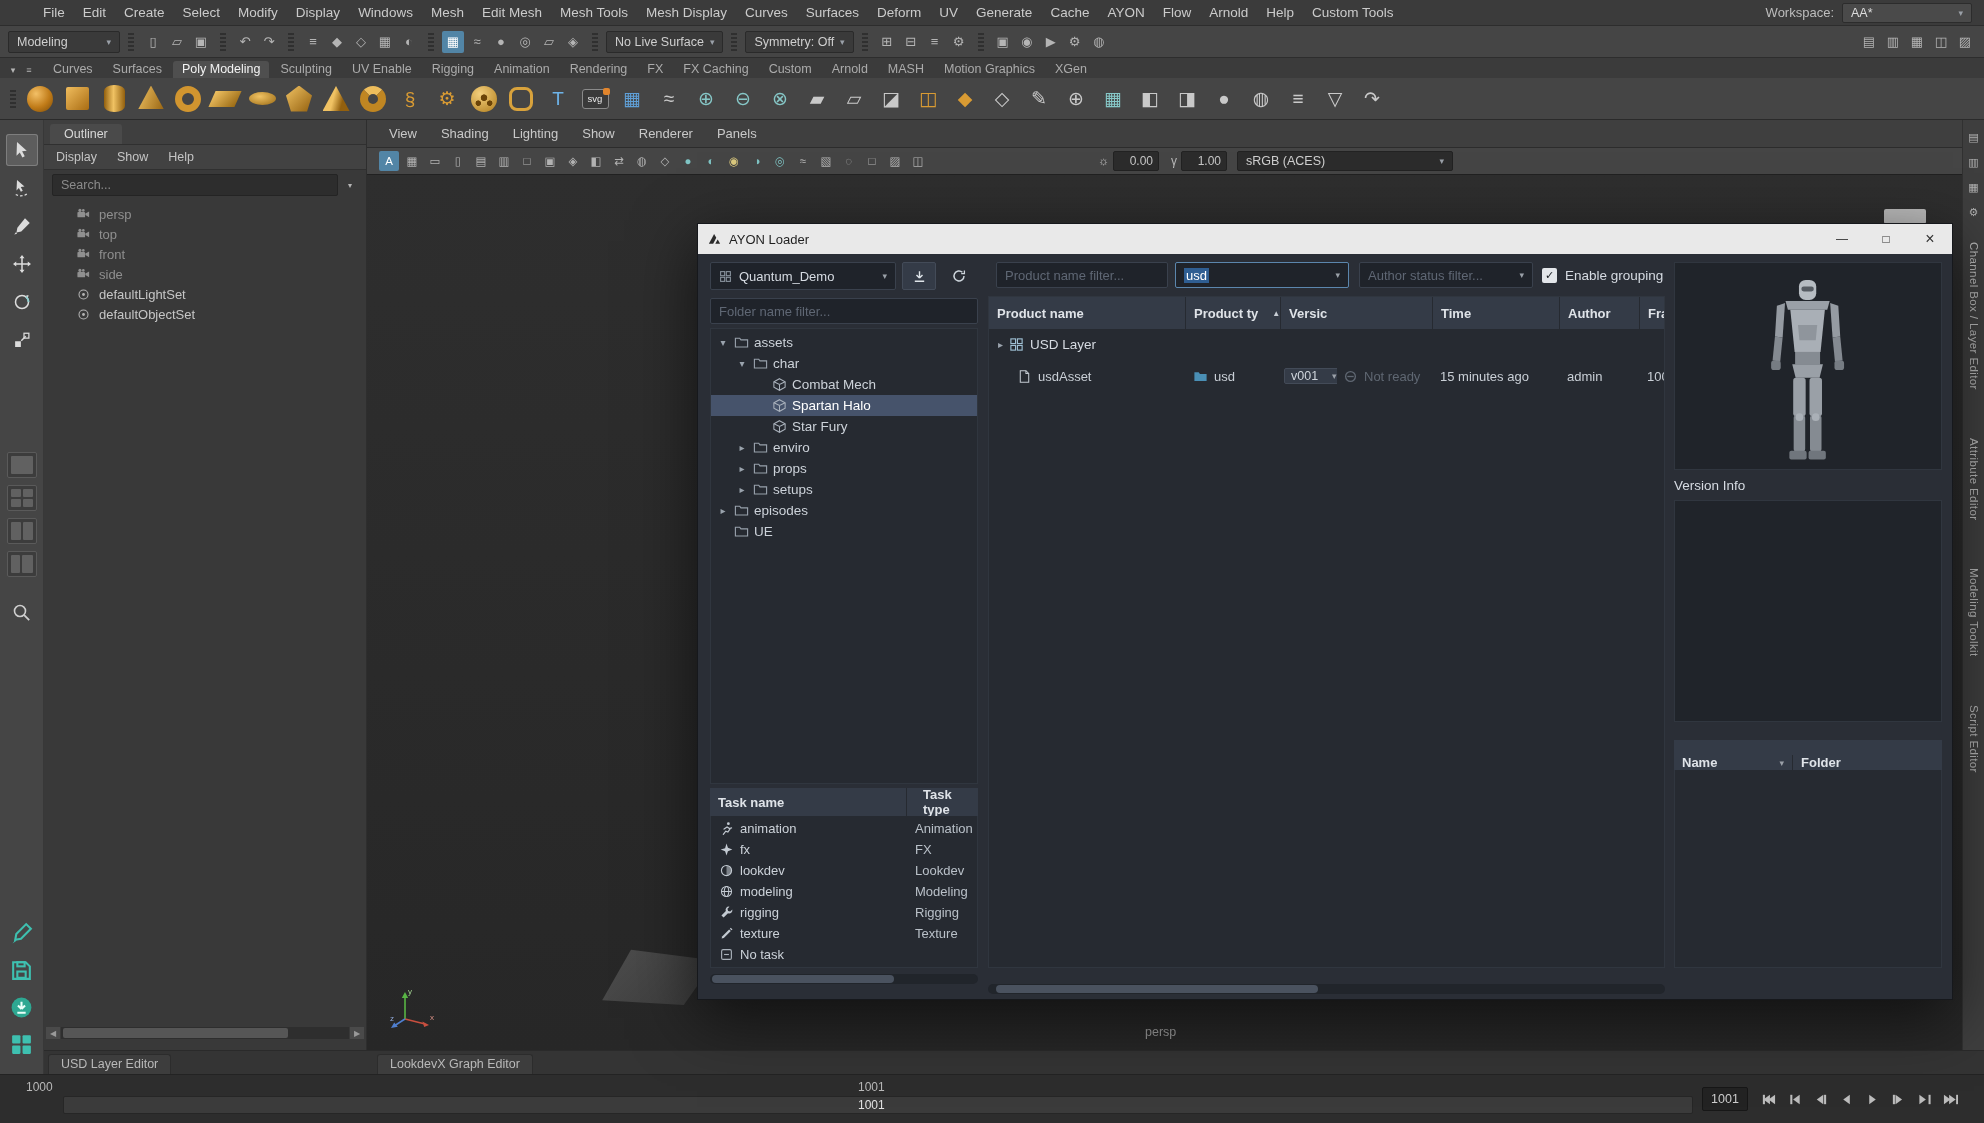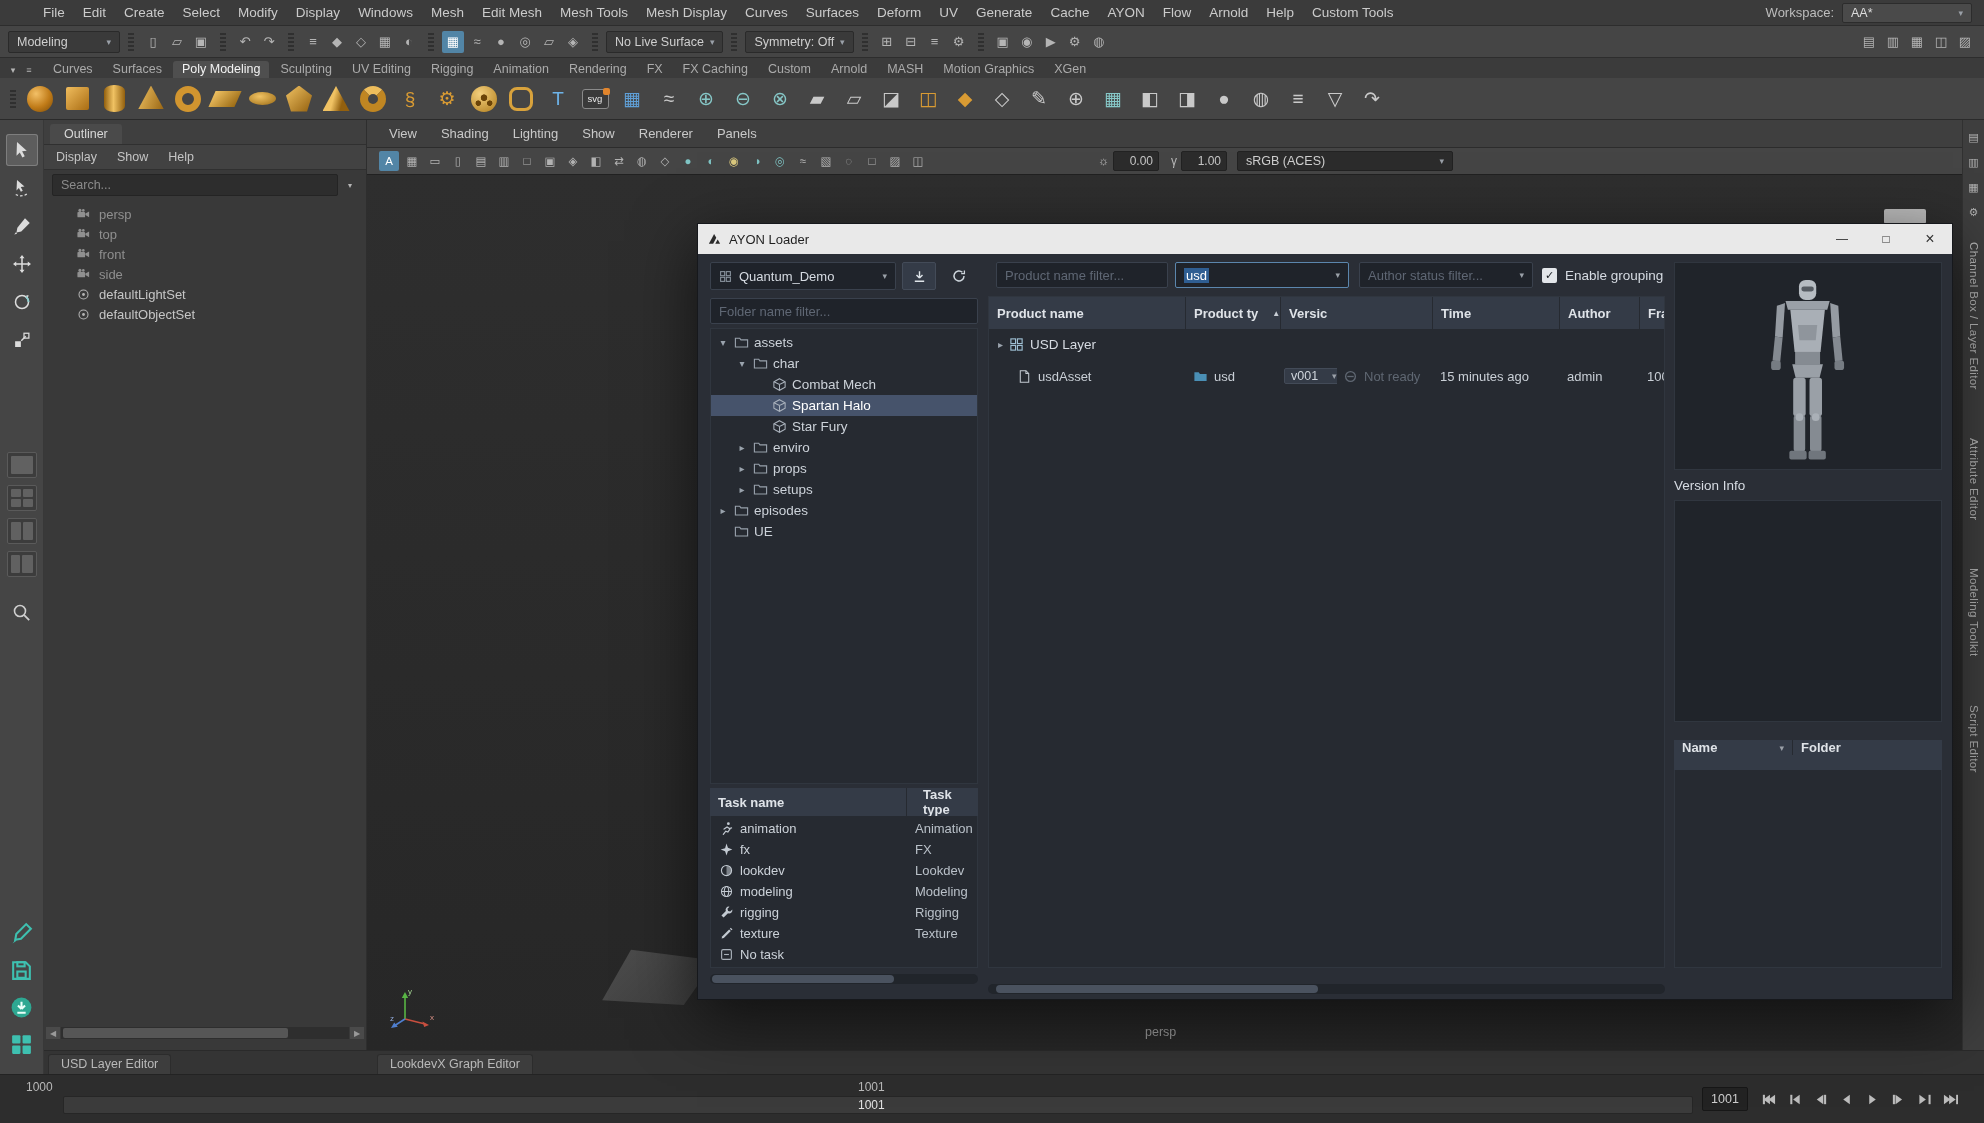--- a/index.html
+++ b/index.html
@@ -202,21 +202,21 @@
 .picon svg{width:15px;height:15px}
 .pc{display:flex;align-items:center;gap:6px;overflow:hidden;flex:none;font-size:13px;color:#c9cfd6}
 .pc.dim span{color:#5f6772}
 .vcombo{height:16px;background:#343b47;border:1px solid #434b58;border-radius:2px;display:flex;align-items:center;
   padding:0 6px;gap:8px;font-size:12.5px;color:#cfd5dc;margin-left:4px}
 #ay-thumbbox{left:976px;top:38px;width:268px;height:208px;background:#20242a;border:1px solid #30363f;
   display:flex;align-items:flex-end;justify-content:center;overflow:hidden}
 #ay-thumbbox svg{height:192px}
 #ay-vi-label{left:976px;top:254px;font-size:13.5px;color:#d6dbe2}
 #ay-vi-box{left:976px;top:276px;width:268px;height:222px;background:#20242a;border:1px solid #30363f}
-#ay-rhead{left:976px;top:516px;width:268px;height:30px;background:#343b47;display:flex;align-items:flex-start;
+#ay-rhead{left:976px;top:516px;width:268px;height:30px;background:#343b47;display:flex;align-items:flex-end;
   font-weight:bold;font-size:13px;color:#dfe3e8}
 #ay-rhead .rc{display:flex;align-items:center;padding:0 8px;border-left:1px solid #262a31;flex:none}
 #ay-rhead .rc:first-child{border-left:none}
 #ay-rhead .caret{margin-left:auto}
 #ay-rlist{left:976px;top:546px;width:268px;height:198px;background:#262a31;border:1px solid #30363f;border-top:none}
 </style>
 </head>
 <body>
 
 <div id="app">
@@ -327,21 +327,21 @@
   <div id="shelf-tabs">
     <div id="st-left">
         <span class="ic">▾</span>
         <span class="ic">≡</span>
       </div>
     <div id="st-items" style="display:flex;align-items:flex-end;gap:2px">
         <div class="sh-tab">Curves</div>
         <div class="sh-tab">Surfaces</div>
         <div class="sh-tab active">Poly Modeling</div>
         <div class="sh-tab">Sculpting</div>
-        <div class="sh-tab">UV Editing</div>
+        <div class="sh-tab">UV Enable</div>
         <div class="sh-tab">Rigging</div>
         <div class="sh-tab">Animation</div>
         <div class="sh-tab">Rendering</div>
         <div class="sh-tab">FX</div>
         <div class="sh-tab">FX Caching</div>
         <div class="sh-tab">Custom</div>
         <div class="sh-tab">Arnold</div>
         <div class="sh-tab">MASH</div>
         <div class="sh-tab">Motion Graphics</div>
         <div class="sh-tab">XGen</div>

